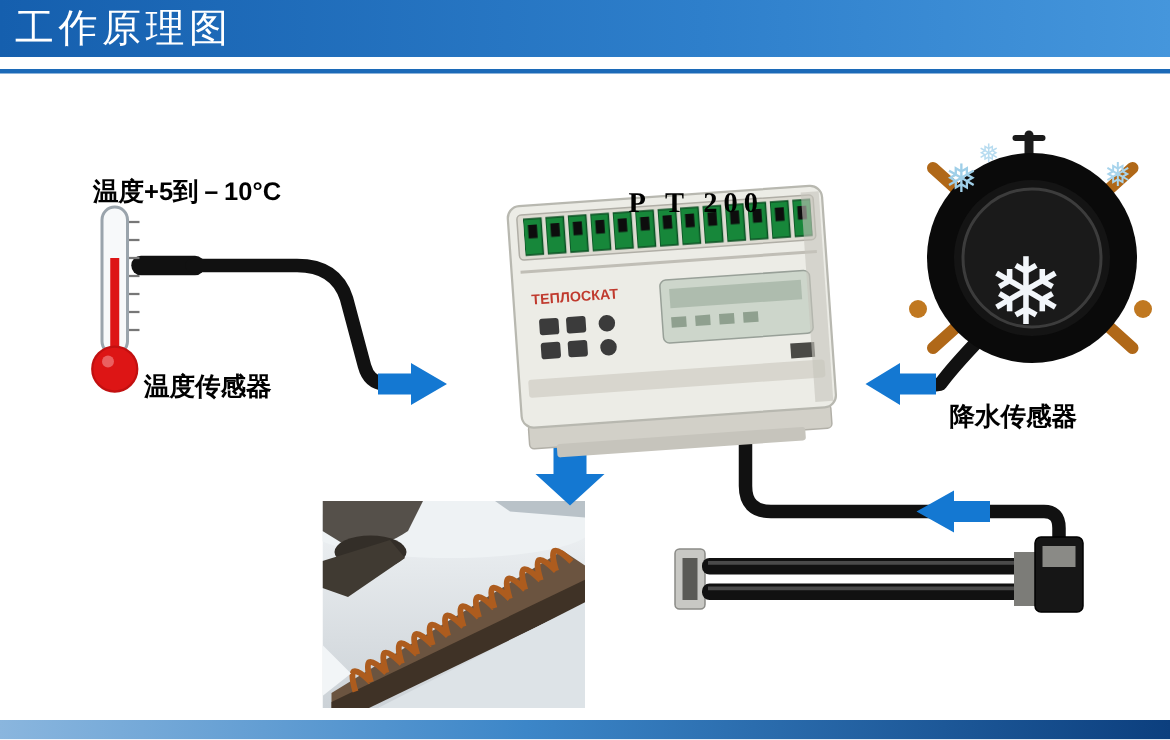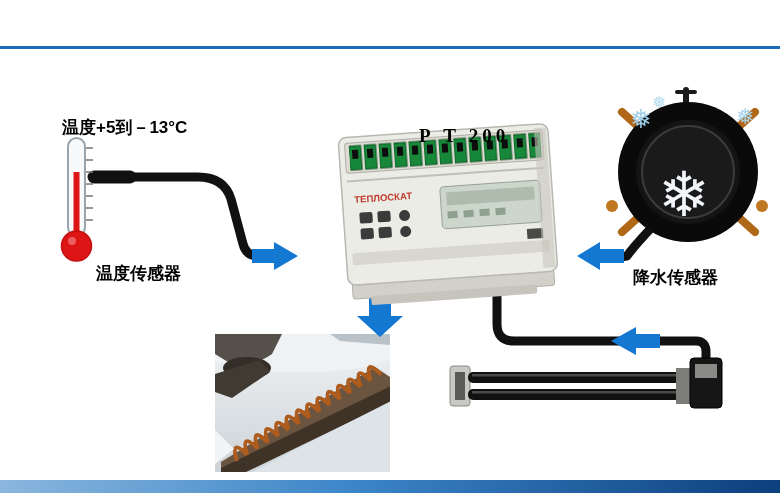--- a/index.html
+++ b/index.html
@@ -16,20 +16,23 @@
   .art{position:absolute;left:0;top:0;width:780px;height:493px;}
   .label{position:absolute;color:#000;font-weight:bold;font-size:17px;white-space:nowrap;}
   .model-label{position:absolute;color:#000;font-family:"Liberation Serif","DejaVu Serif",serif;
           font-weight:bold;font-size:19px;letter-spacing:4px;white-space:nowrap;margin-top:24px;}
 </style>
 </head>
 <body>
 
 <div class="slide">
 
+  <div class="header">
+    <div class="title">工作原理图</div>
+  </div>
   <div class="rule"></div>
 
   <svg class="art" viewBox="0 0 780 493">
     <defs>
       <clipPath id="photoClip">
           <rect x="215" y="334" width="175" height="138"></rect>
         </clipPath>
       <linearGradient id="snowGrad" x1="0" y1="0" x2="0" y2="1">
         <stop offset="0" stop-color="#f1f4f6"></stop>
           <stop offset="1" stop-color="#ccd2d7"></stop>
@@ -136,19 +139,19 @@
       <rect x="468" y="372" width="224" height="11" rx="5" fill="#111111"></rect>
       <rect x="468" y="389" width="224" height="11" rx="5" fill="#111111"></rect>
       <rect x="472" y="374" width="216" height="2.5" fill="#4a4a4a"></rect>
       <rect x="472" y="391" width="216" height="2.5" fill="#4a4a4a"></rect>
       <rect x="676" y="368" width="14" height="36" fill="#7c7c78"></rect>
       <rect x="690" y="358" width="32" height="50" rx="4" fill="#161616" stroke="#000"></rect>
       <rect x="695" y="364" width="22" height="14" fill="#8a8a86"></rect>
     </g>
   </svg>
 
-  <div class="label" style="left:62px;top:116px;">温度+5到－13°C</div>
-  <div class="label" style="left:96px;top:262px;">温度传感器</div>
+  <div class="label" style="left:62px;top:116px;">温度+5到－10°C</div>
+  <div class="label" style="left:96px;top:246px;">温度传感器</div>
   <div class="model-label" style="left:419px;top:101px;">Р Т 200</div>
   <div class="label" style="left:601px;top:266px;padding-left:32px;">降水传感器</div>
 
   <div class="footer"></div>
 </div>
 
 </body></html>

